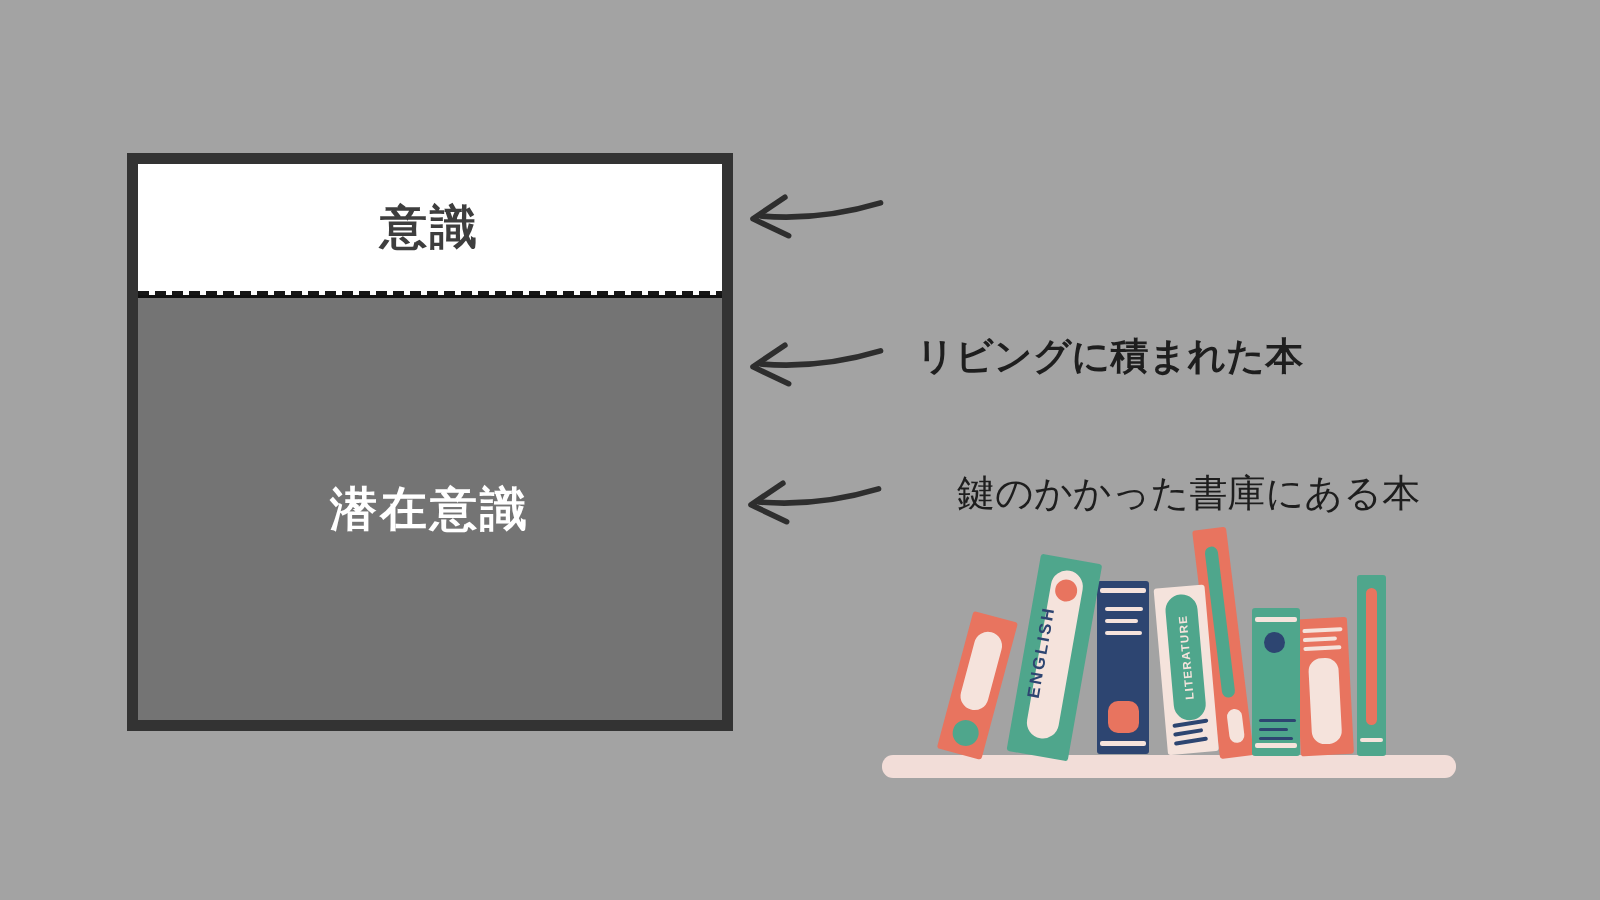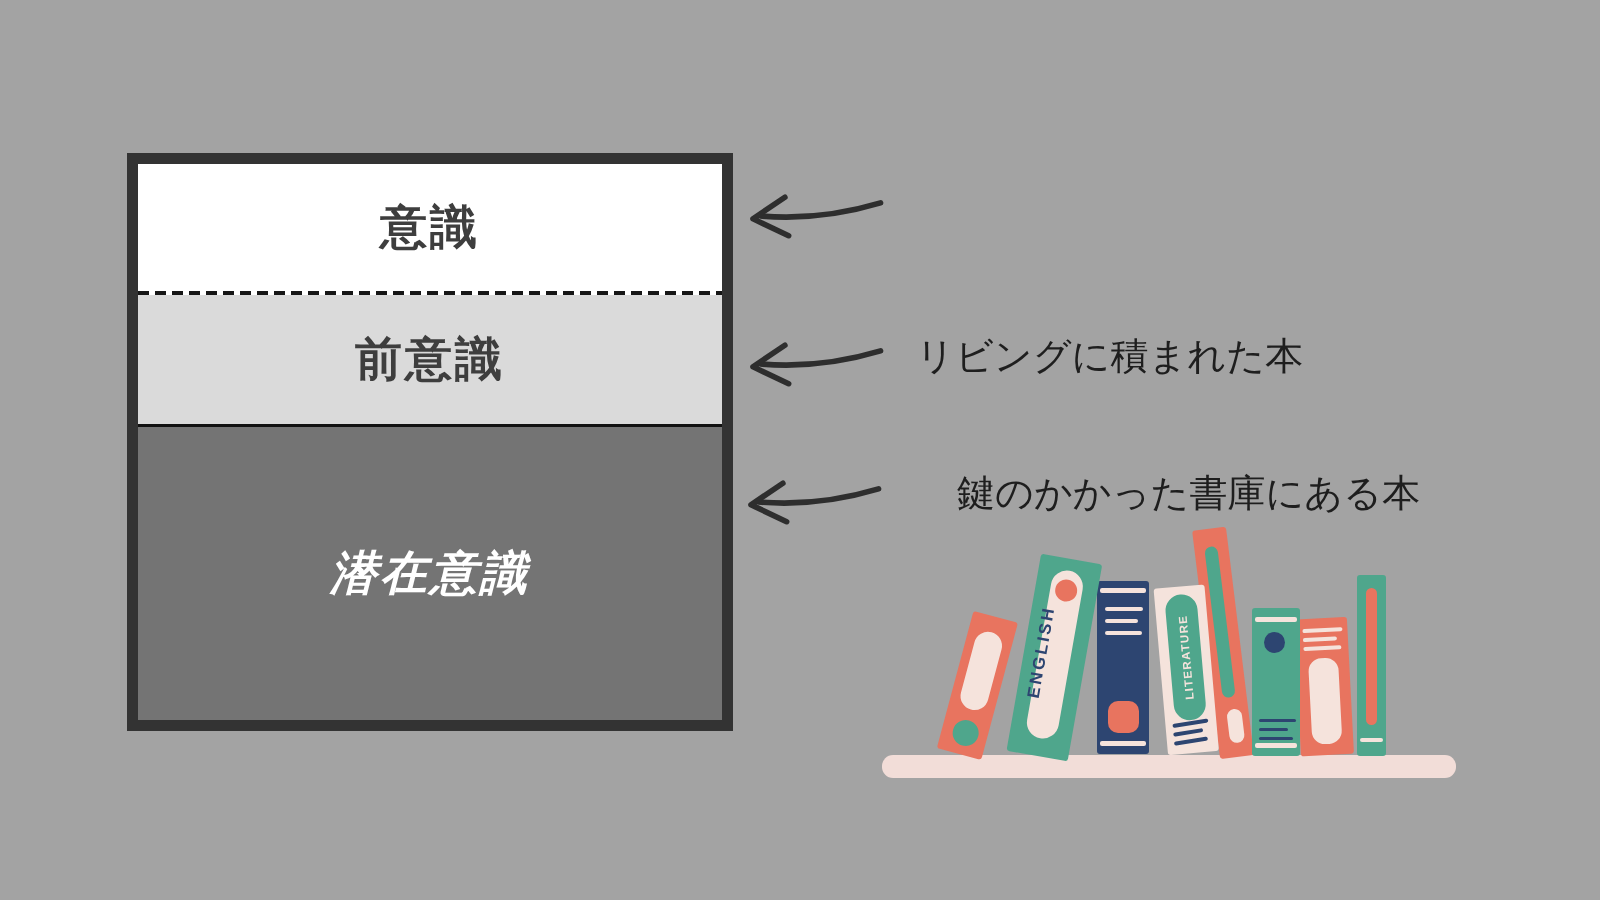--- a/index.html
+++ b/index.html
@@ -12,21 +12,21 @@
     position:absolute;left:127px;top:153px;width:606px;height:578px;
     border:11px solid #333333;box-sizing:border-box;background:#FFFFFF;
     display:flex;flex-direction:column;
   }
   .layer{display:flex;align-items:center;justify-content:center;
     font-size:47px;font-weight:600;letter-spacing:3px;color:#3E3E3E;}
   .layer-1{height:127px;background:#FFFFFF;}
   .divider-dashed{height:4px;background:repeating-linear-gradient(90deg,#161616 0 11px,transparent 11px 17px);}
   .layer-2{height:129px;background:#DADADA;}
   .divider-solid{height:3px;background:#111111;}
-  .layer-3{flex:1;background:#747474;color:#FFFFFF;font-style:italic;}
+  .layer-3{flex:1;background:#747474;color:#FFFFFF;}
   
   .annotation-label{position:absolute;font-size:38px;font-weight:500;color:#1E1E1E;white-space:nowrap;}
   .arrow{position:absolute;width:150px;height:60px;}
   .arrow svg{display:block;width:100%;height:100%;}
   
   .shelf{position:absolute;left:882px;top:755px;width:574px;height:23px;background:#F2DDD8;border-radius:11px;}
   .book{position:absolute;border-radius:3px;}
   .c-coral{background:#E8745F;} .c-teal{background:#4FA68C;} .c-navy{background:#2D4571;} .c-cream{background:#F5E3DC;}
   .pill{position:absolute;border-radius:16px;}
   .dash{position:absolute;height:4px;border-radius:2px;}
@@ -58,43 +58,40 @@
 </head>
 <body>
 
 <div class="canvas">
 
   <div class="diagram-box">
     <div class="layer layer-1">
       <span>意識</span>
     </div>
     <div class="divider-dashed"></div>
-    <div class="layer layer-2">
-      <span>前意識</span>
-    </div>
     <div class="divider-solid"></div>
     <div class="layer layer-3">
       <span>潜在意識</span>
     </div>
   </div>
 
   <div class="arrow" style="left:738px;top:186px;">
     <svg viewBox="0 0 160 60" fill="none" stroke="#2E2E2E" stroke-width="6" stroke-linecap="round" stroke-linejoin="round">
       <path d="M152 16 C 112 28, 72 34, 24 30"></path>
       <path d="M50 10 L16 33 L54 51"></path>
     </svg>
   </div>
 
   <div class="arrow" style="left:738px;top:334px;">
     <svg viewBox="0 0 160 60" fill="none" stroke="#2E2E2E" stroke-width="6" stroke-linecap="round" stroke-linejoin="round">
       <path d="M152 16 C 112 28, 72 34, 24 30"></path>
       <path d="M50 10 L16 33 L54 51"></path>
     </svg>
   </div>
-  <div class="annotation-label" style="left:916px;top:331px;">リビングに積まれた本</div>
+  <div class="annotation-label" style="left:916px;top:331px;font-weight:bold;">リビングに積まれた本</div>
 
   <div class="arrow" style="left:736px;top:472px;">
     <svg viewBox="0 0 160 60" fill="none" stroke="#2E2E2E" stroke-width="6" stroke-linecap="round" stroke-linejoin="round">
       <path d="M152 16 C 112 28, 72 34, 24 30"></path>
       <path d="M50 10 L16 33 L54 51"></path>
     </svg>
   </div>
   <div class="annotation-label" style="left:957px;top:468px;">鍵のかかった書庫にある本</div>
 
   <div>

